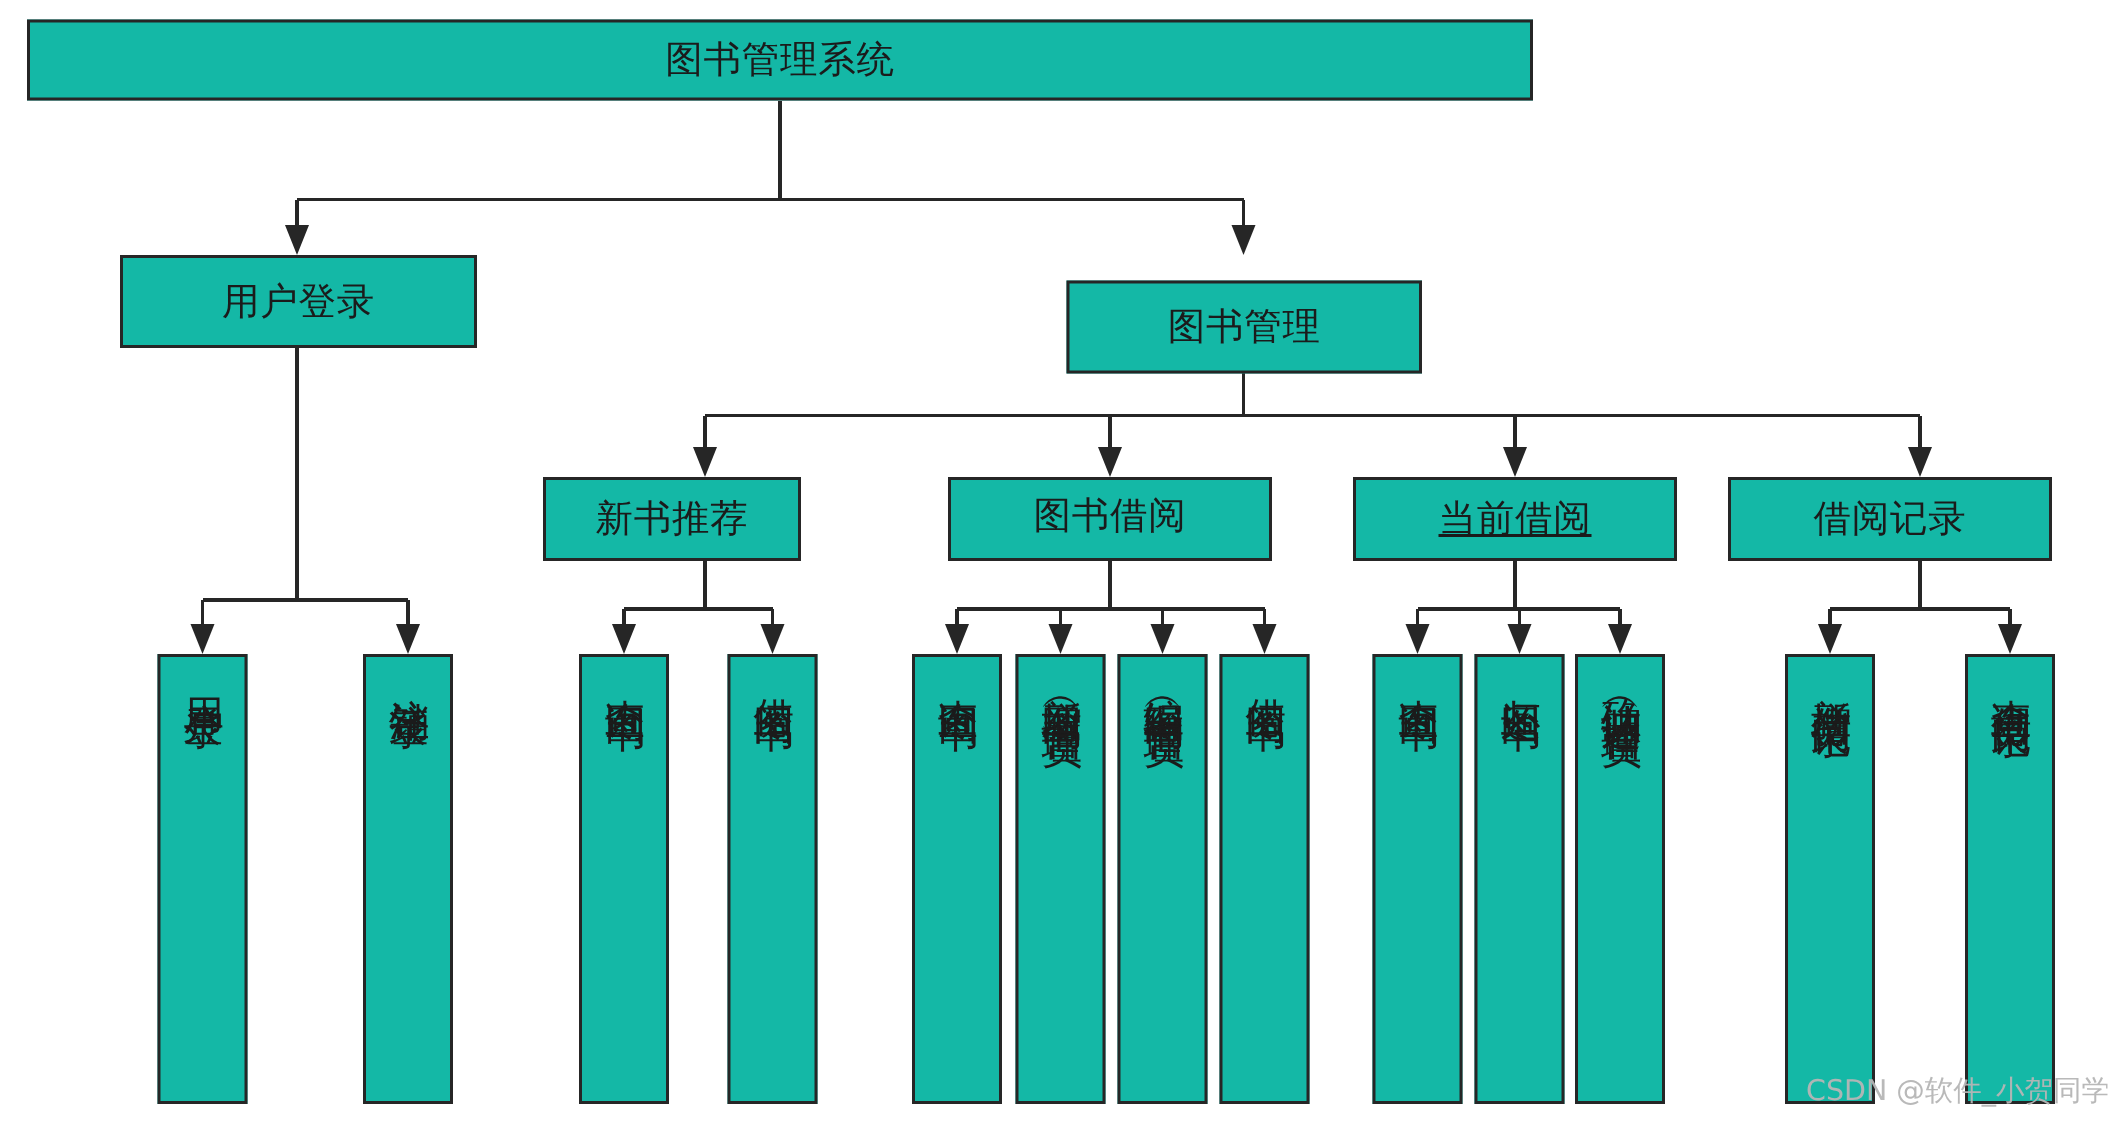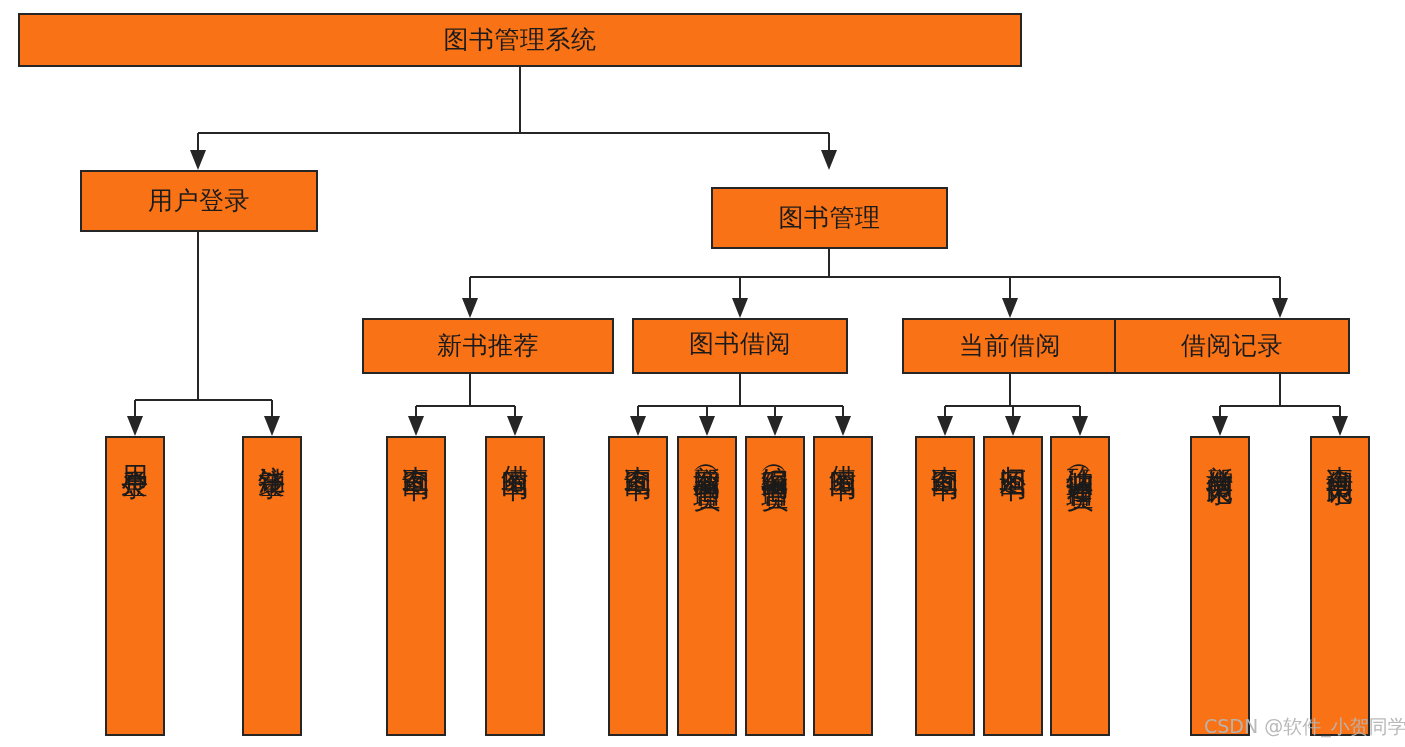--- a/index.html
+++ b/index.html
@@ -6,21 +6,21 @@
   html,body{margin:0;padding:0;background:#ffffff;}
   body{
     font-family:"DejaVu Sans","Liberation Sans",sans-serif;
     width:1405px;height:747px;position:relative;overflow:hidden;
   }
   #diagram{position:absolute;left:0;top:0;width:1405px;height:747px;}
 
   .node{
     position:absolute;
     box-sizing:border-box;
-    background:#f97316;
+    background:#14b8a6;
     border:2.5px solid #262626;
     display:flex;
     align-items:center;
     justify-content:center;
     color:#1b1b1b;
   }
   .node-label{
     display:block;
     text-align:center;
     line-height:1.06;
@@ -116,30 +116,30 @@
 <div id="nodes-layer">
     <div class="node horiz root" style="left: 18px; top: 13px; width: 1004px; height: 54px;">
       <span class="node-label">图书管理系统</span>
     </div>
     <div class="node horiz" style="left: 80px; top: 170px; width: 238px; height: 62px;">
       <span class="node-label">用户登录</span>
     </div>
     <div class="node horiz" style="left: 711px; top: 170px; width: 237px; height: 62px; margin-top: 17px;">
       <span class="node-label">图书管理</span>
     </div>
-    <div class="node horiz" style="left: 362px; top: 318px; width: 252px; height: 56px;">
+    <div class="node horiz" style="left: 362px; top: 318px; width: 172px; height: 56px;">
       <span class="node-label">新书推荐</span>
     </div>
     <div class="node horiz" style="left: 632px; top: 318px; width: 216px; height: 56px; font-family: Liberation Mono, monospace;">
       <span class="node-label">图书借阅</span>
     </div>
-    <div class="node horiz" style="left: 902px; top: 318px; width: 216px; height: 56px;">
+    <div class="node horiz" style="left: 902px; top: 318px; width: 216px; height: 56px; text-decoration: underline;">
       <span class="node-label">当前借阅</span>
     </div>
-    <div class="node horiz" style="left: 1114px; top: 318px; width: 236px; height: 56px;">
+    <div class="node horiz" style="left: 1152px; top: 318px; width: 216px; height: 56px;">
       <span class="node-label">借阅记录</span>
     </div>
     <div class="node vert" style="left: 105px; top: 436px; width: 60px; height: 300px;">
       <span class="node-label">用户登录</span>
     </div>
     <div class="node vert" style="left: 242px; top: 436px; width: 60px; height: 300px;">
       <span class="node-label">注销登录</span>
     </div>
     <div class="node vert" style="left: 386px; top: 436px; width: 60px; height: 300px;">
       <span class="node-label">查询图书</span>

